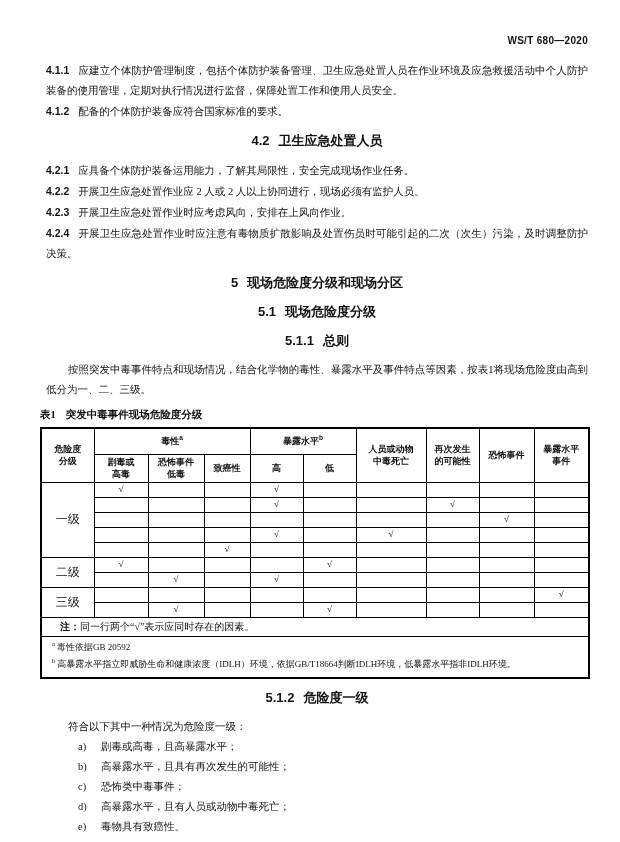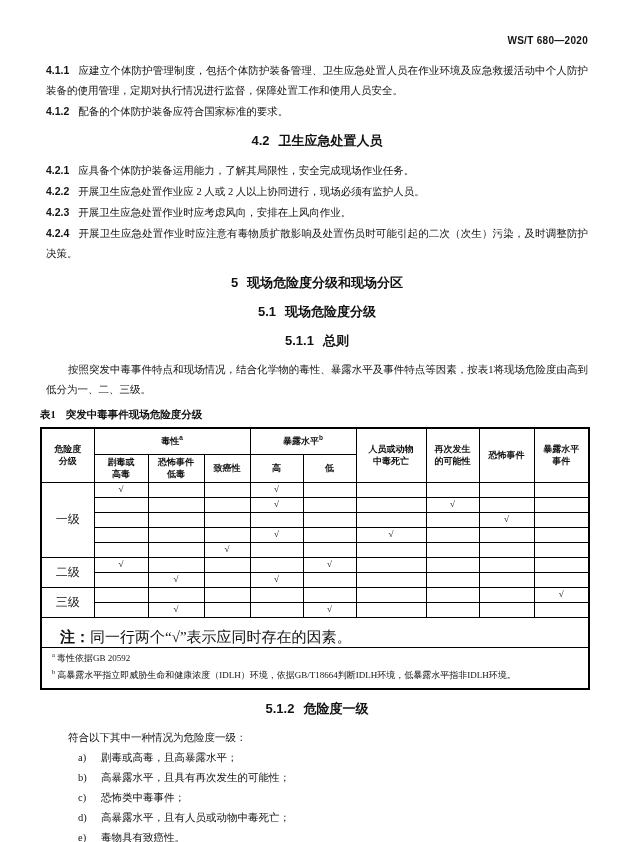--- a/index.html
+++ b/index.html
@@ -69,22 +69,22 @@
     line-height:12.5px;
     white-space:pre-line;
   }
   tr.h1 { height:26px; }
   tr.h2 { height:28px; }
   td.chk { height:14px; font-size:9px; line-height:13px; }
   td.grp { font-size:12px; }
   sup { font-size:6.5px; vertical-align:super; line-height:0; }
   tr.note-row td {
     text-align:left;
-    padding:12px 4px 3px 18px;
-    font-size:15px;
+    padding:2px 4px 3px 18px;
+    font-size:10px;
     line-height:13px;
   }
   .note-label {
     font-family:"Liberation Sans","DejaVu Sans",sans-serif;
     font-weight:bold;
   }
   tr.foot-row td { text-align:left; padding:2px 8px 4px 10px; }
   .footline { font-size:9px; line-height:17px; text-align:left; }
   .footline sup { margin-right:2px; }
 

